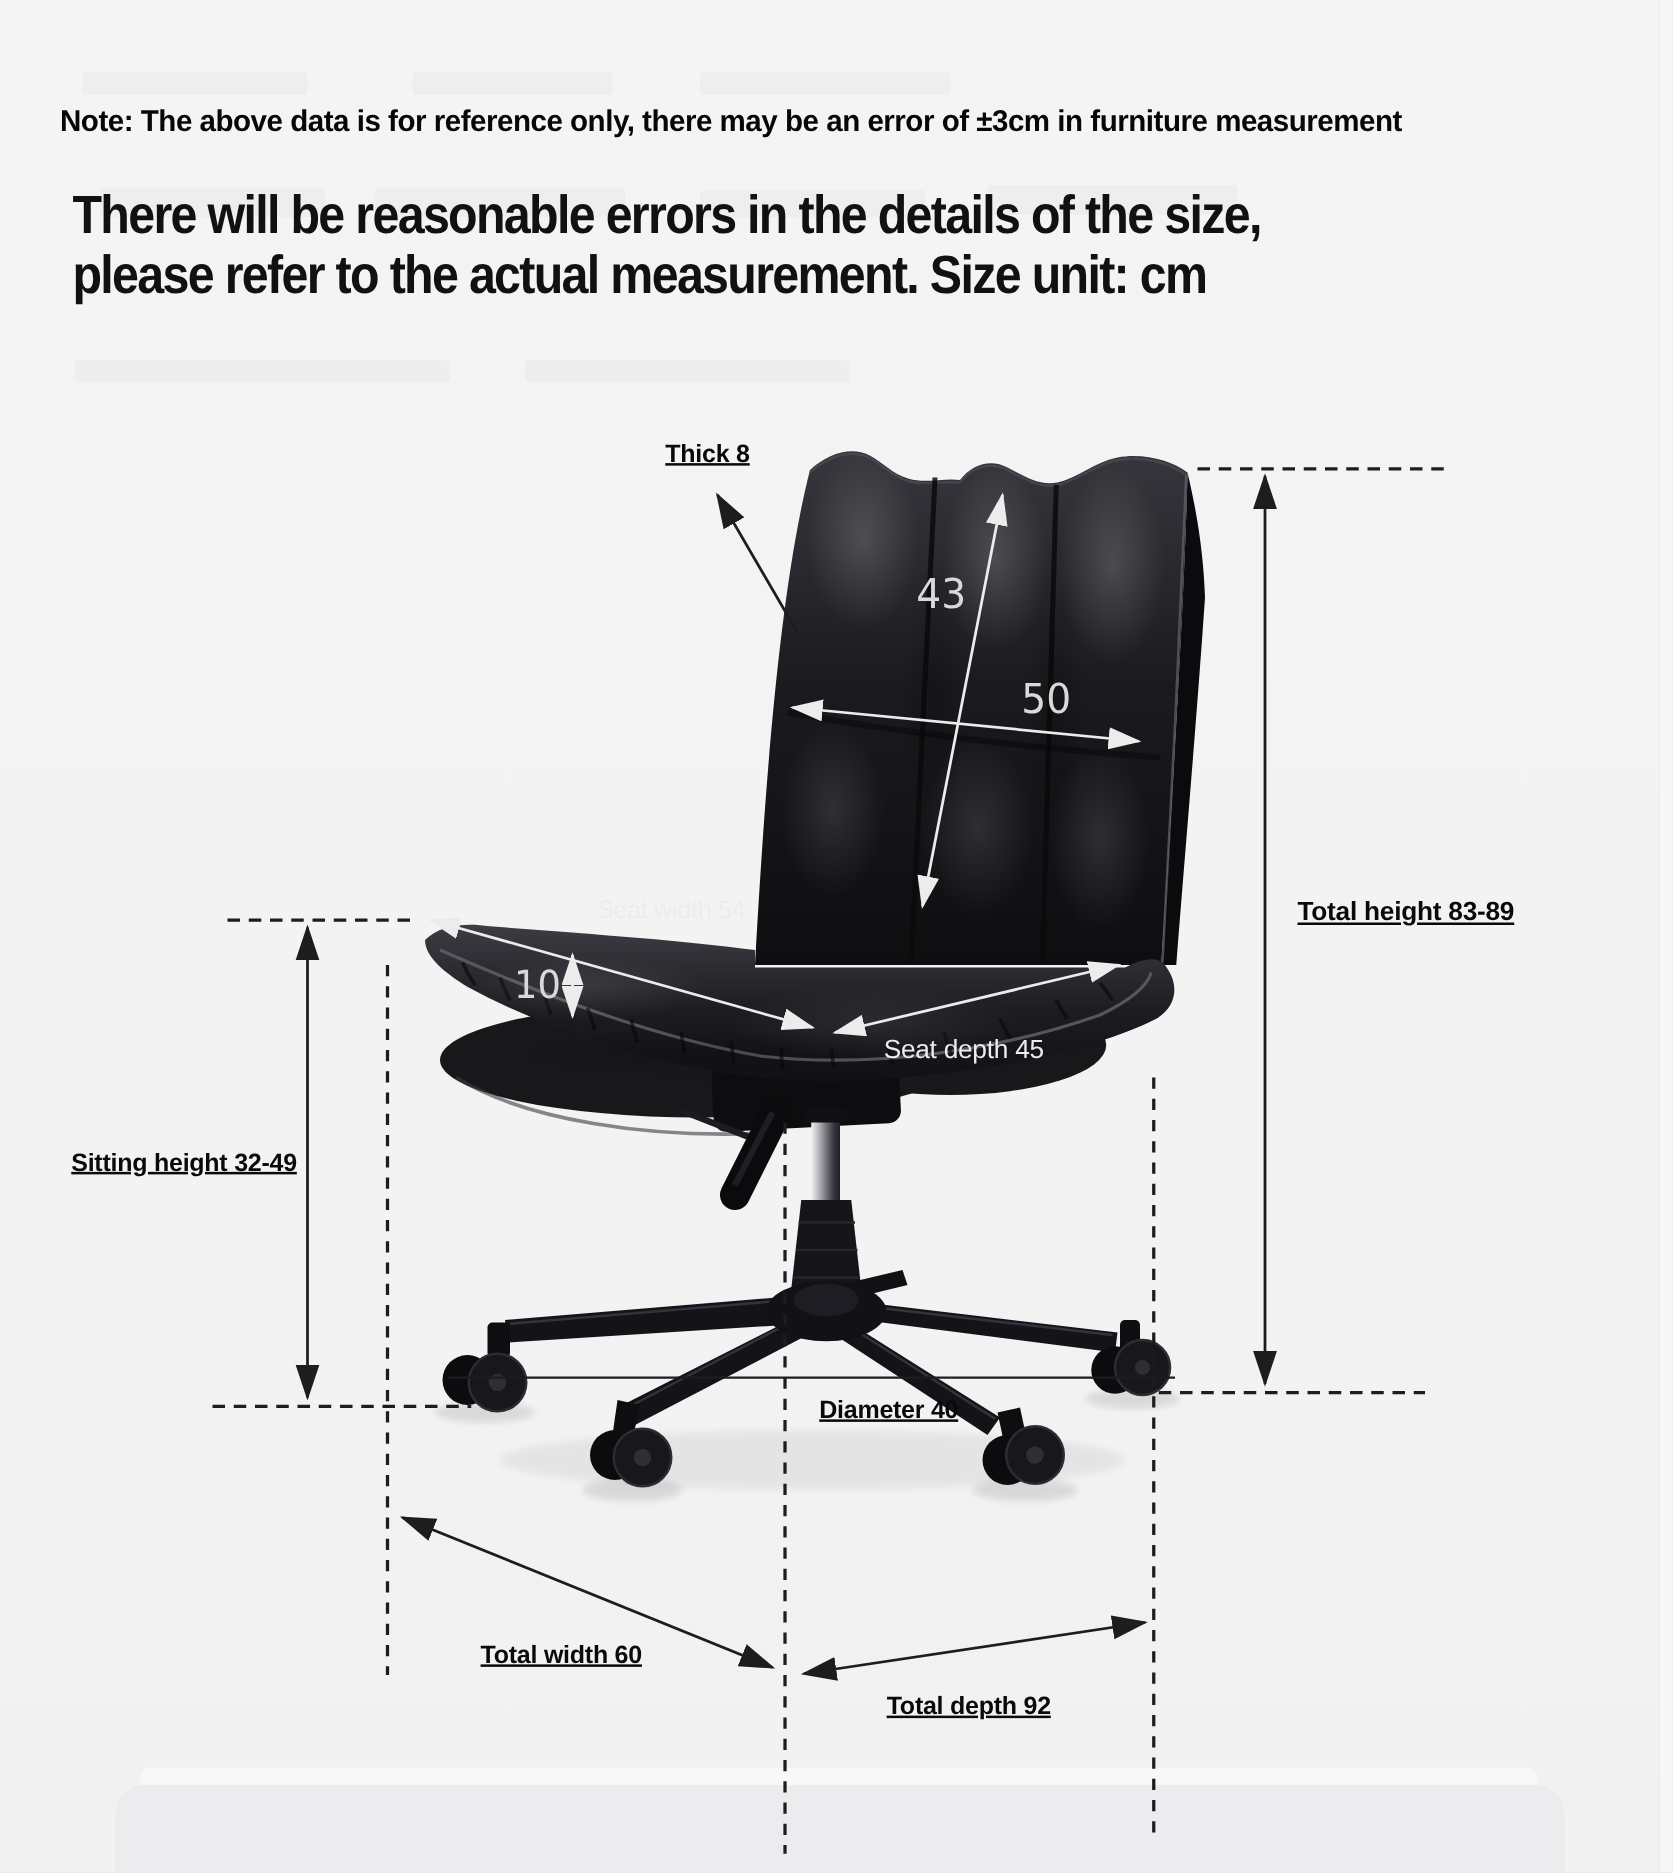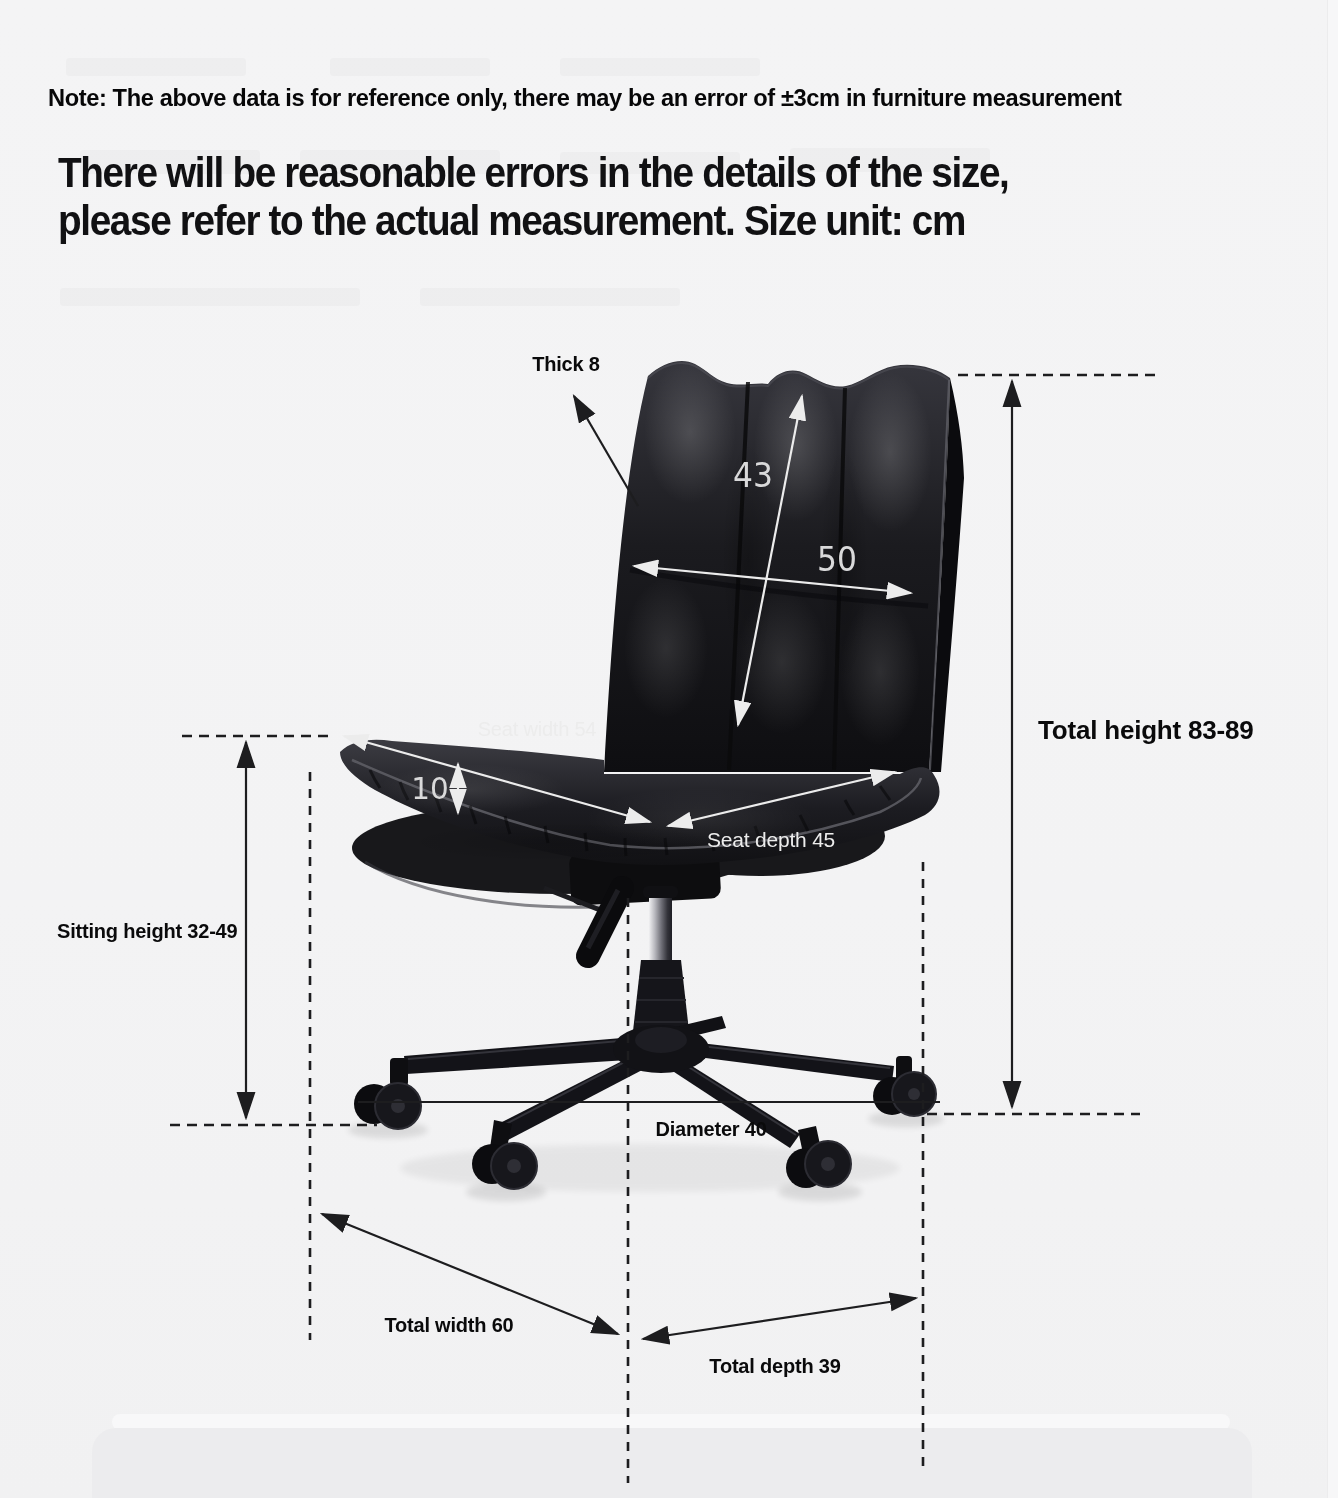--- a/index.html
+++ b/index.html
@@ -16,21 +16,21 @@
     transform:scaleX(0.985);transform-origin:left top;white-space:nowrap;
   }
   .heading{
     left:58px;top:148px;width:1400px;
     font-size:43px;line-height:48px;font-weight:bold;color:#111113;
     letter-spacing:-1.5px;transform:scaleX(0.90);transform-origin:left top;
     white-space:nowrap;
   }
   .dim-label{
     color:#0a0a0b;font-weight:bold;font-size:20px;white-space:nowrap;
-    transform:translate(-50%,-50%);letter-spacing:-0.2px;
+    transform:translate(-50%,-50%);letter-spacing:-0.2px;text-decoration:underline;
   }
   .dim-label.left-anchor{transform:translate(0,-50%);}
   .chair-label{
     color:#ececec;font-weight:normal;font-size:20px;white-space:nowrap;
     transform:translate(-50%,-50%);letter-spacing:-0.2px;
   }
   .chair-num{
     color:#d9d9da;font-weight:400;font-family:"DejaVu Sans",sans-serif;
     font-size:33px;white-space:nowrap;transform:translate(-50%,-50%) scaleX(0.95);
   }
@@ -259,25 +259,25 @@
     </g>
   </svg>
 
   <div class="abs note">Note: The above data is for reference only, there may be an error of ±3cm in furniture measurement</div>
   <div class="abs heading">
     <div>There will be reasonable errors in the details of the size,</div>
     <div>please refer to the actual measurement. Size unit: cm</div>
   </div>
 
   <div class="abs dim-label" style="left:566px;top:364px;">Thick 8</div>
-  <div class="abs dim-label left-anchor" style="left:1038px;top:730px;font-size:26px;">Total height 83-89</div>
+  <div class="abs dim-label left-anchor" style="left:1038px;top:730px;font-size:21px;">Total height 83-89</div>
   <div class="abs dim-label left-anchor" style="left:57px;top:931px;">Sitting height 32-49</div>
   <div class="abs dim-label" style="left:711px;top:1129px;">Diameter 40</div>
   <div class="abs dim-label" style="left:449px;top:1281px;margin-top:44px;">Total width 60</div>
-  <div class="abs dim-label" style="left:775px;top:1366px;">Total depth 39</div>
+  <div class="abs dim-label" style="left:775px;top:1366px;">Total depth 92</div>
 
   <div class="abs chair-num" style="left:753px;top:475px;">43</div>
   <div class="abs chair-num" style="left:837px;top:559px;">50</div>
   <div class="abs chair-num" style="left:430px;top:788px;font-size:31px;">10</div>
   <div class="abs chair-label" style="left:537px;top:729px;">Seat width 54</div>
   <div class="abs chair-label" style="left:771px;top:840px;font-size:21px;">Seat depth 45</div>
 
 </div>
 
 </body></html>

